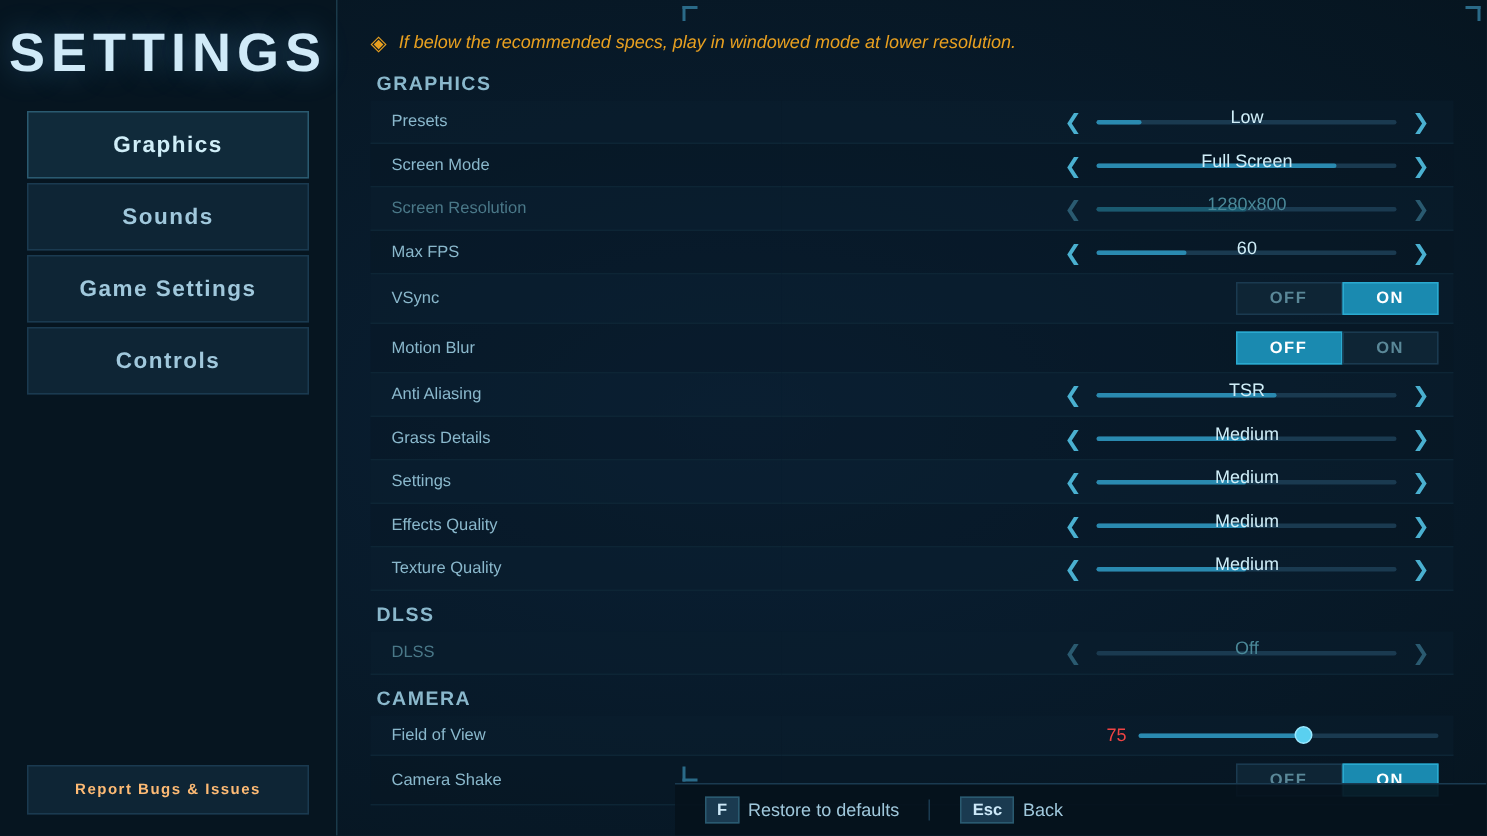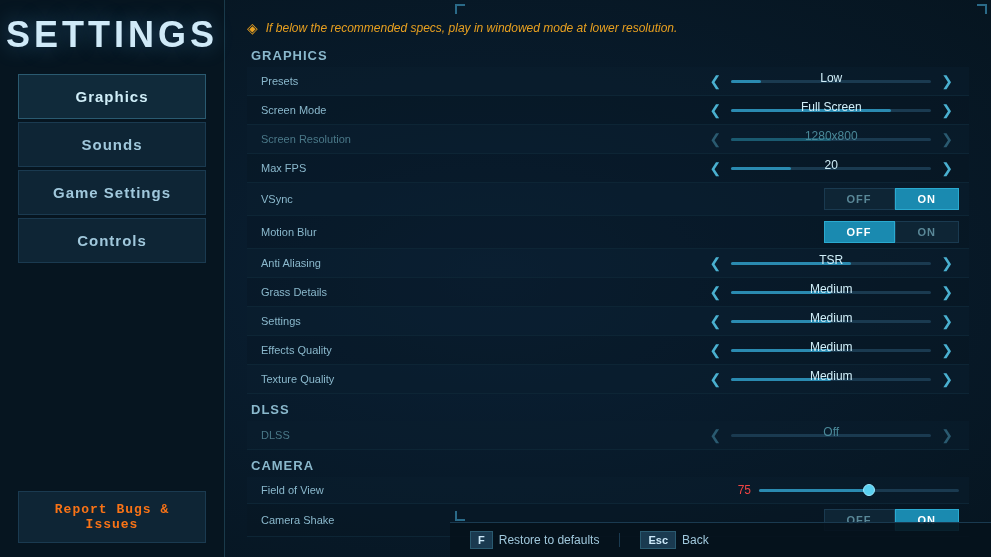--- a/index.html
+++ b/index.html
@@ -78,28 +78,27 @@
       color: #d0eef8;
     }
 
     .sidebar-bottom {
       padding: 10px 18px 14px;
     }
 
     .report-bugs {
       padding: 10px 20px;
       text-align: center;
-      font-size: 13px;
+      font-size: 10px;
       font-weight: 600;
       letter-spacing: 1px;
       cursor: pointer;
       background: #0e2535;
       border: 1px solid #1a3a50;
-      color: #f97316;
-      font-family: Liberation Mono, monospace;
+      color: #fdba74;
     }
 
     
     .main-content {
       flex: 1;
       display: flex;
       flex-direction: column;
       padding: 18px 22px 10px;
       overflow-y: auto;
       scrollbar-width: thin;
@@ -445,21 +444,21 @@
           </td>
         </tr>
 
         <tr>
           <td class="row-label">Max FPS</td>
           <td class="row-control">
             <div class="arrow-selector">
               <span class="arrow-btn">❮</span>
               <div class="selector-track">
                 <div class="selector-fill" style="width:30%"></div>
-                <span class="selector-value">20</span>
+                <span class="selector-value">60</span>
               </div>
               <span class="arrow-btn">❯</span>
             </div>
           </td>
         </tr>
 
         <tr>
           <td class="row-label">VSync</td>
           <td class="row-control">
             <div class="toggle-group">

